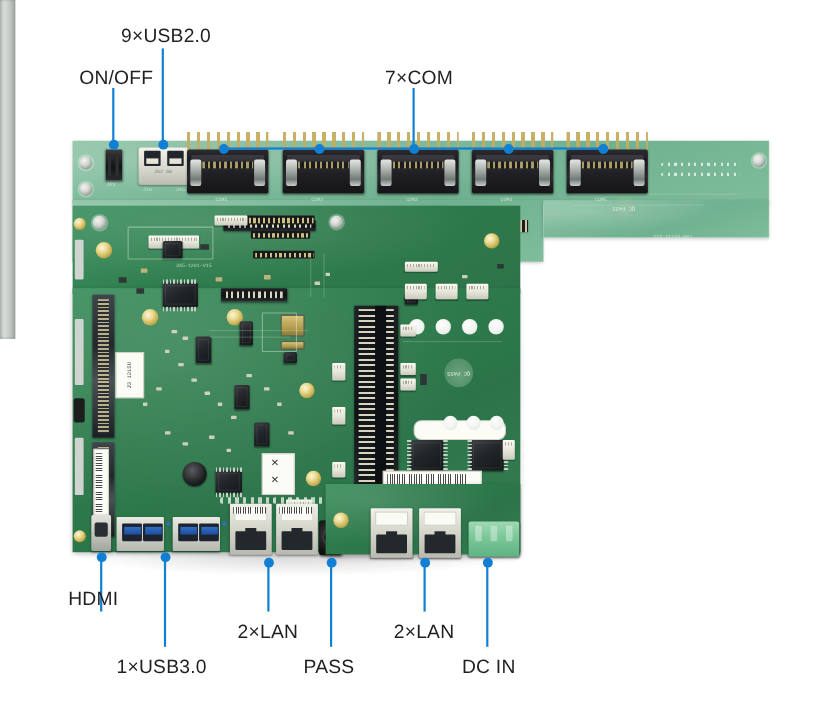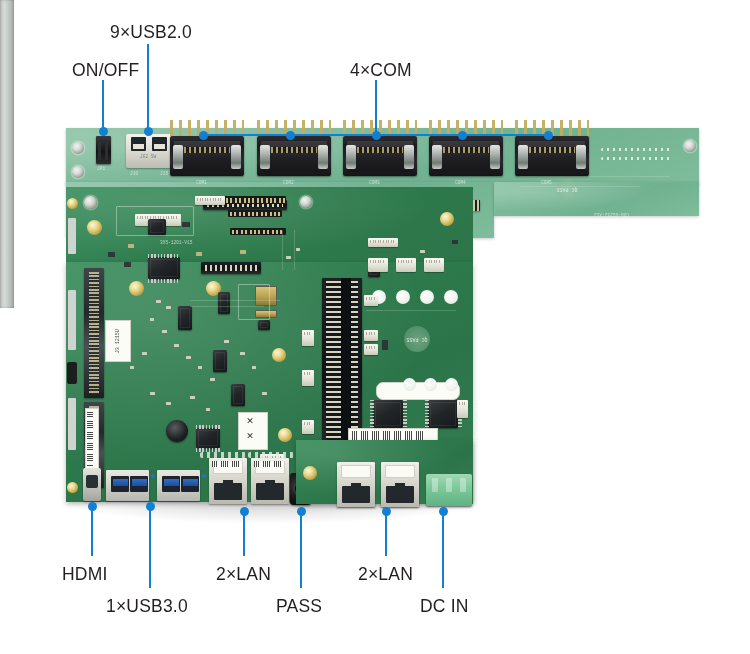--- a/index.html
+++ b/index.html
@@ -603,21 +603,21 @@
       <div class="cl-line cl-v" style="left: 300px; top: 511px; height: 77px; background: rgb(17, 128, 212);"></div>
       <div class="cl-dot" style="left: 296.5px; top: 506.5px; background: rgb(17, 128, 212);"></div>
       <div class="cl-line cl-v" style="left: 385px; top: 511px; height: 45px; background: rgb(17, 128, 212);"></div>
       <div class="cl-dot" style="left: 381.5px; top: 506.5px; background: rgb(17, 128, 212);"></div>
       <div class="cl-line cl-v" style="left: 442px; top: 511px; height: 77px; background: rgb(17, 128, 212);"></div>
       <div class="cl-dot" style="left: 438.5px; top: 506.5px; background: rgb(17, 128, 212);"></div>
     </div>
 
   <div class="callout-label" style="left:72px;top:62px;">ON/OFF</div>
   <div class="callout-label" style="left:110px;top:24px;">9×USB2.0</div>
-  <div class="callout-label" style="left:350px;top:62px;">4×COM</div>
-  <div class="callout-label" style="left:62px;top:566px;">HDMI</div>
+  <div class="callout-label" style="left:350px;top:62px;">7×COM</div>
+  <div class="callout-label" style="left:62px;top:536px;">HDMI</div>
   <div class="callout-label" style="left:106px;top:598px;">1×USB3.0</div>
   <div class="callout-label" style="left:216px;top:566px;">2×LAN</div>
   <div class="callout-label" style="left:276px;top:598px;">PASS</div>
   <div class="callout-label" style="left:358px;top:566px;">2×LAN</div>
   <div class="callout-label" style="left:420px;top:598px;">DC IN</div>
 
 </div>
 
 </body></html>

